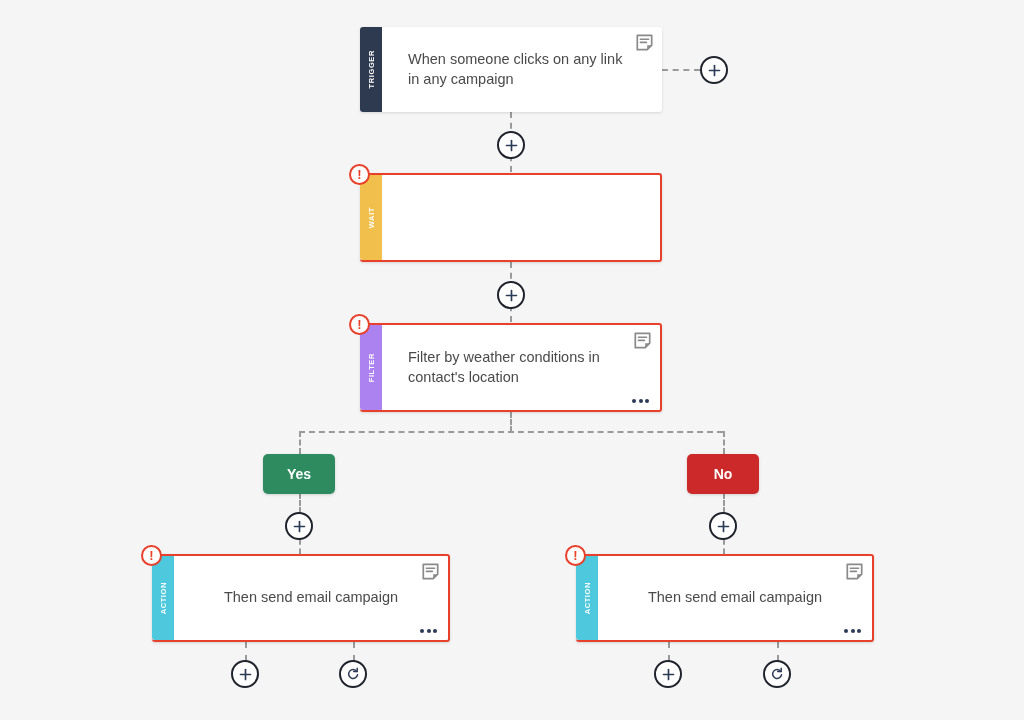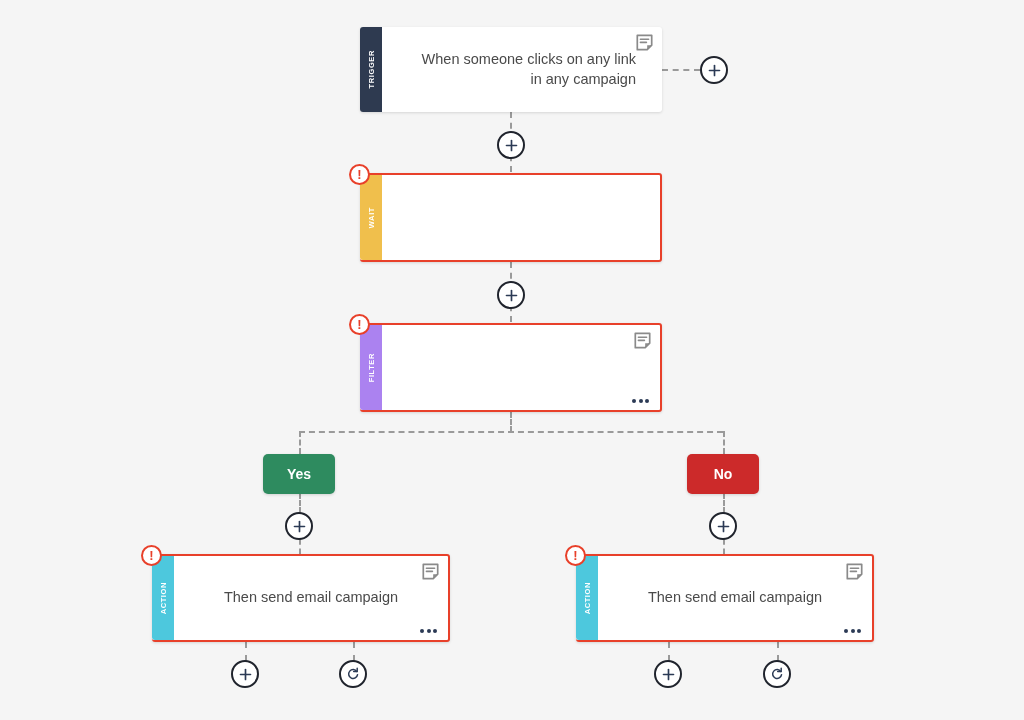--- a/index.html
+++ b/index.html
@@ -91,21 +91,21 @@
     flex: 1 1 auto;
     display: flex;
     align-items: center;
     justify-content: center;
     padding: 10px 26px;
     box-sizing: border-box;
   }
   .node-title {
     font-size: 14.5px;
     color: #4a4a4a;
-    text-align: right;
+    text-align: left;
     line-height: 1.35;
   }
 
   
   .warn-badge {
     position: absolute;
     left: -11px;
     top: -11px;
     width: 21px;
     height: 21px;
@@ -250,20 +250,21 @@
   </div>
 
   <div class="node err" style="left:360px; top:323px; width:302px; height:89px;">
     <div class="strip" style="background:#ab82f0;">
       <span>FILTER</span>
       <div class="warn-badge">
         <b>!</b>
       </div>
     </div>
     <div class="node-body">
+      <div class="node-title">Filter by weather conditions in contact's location</div>
       <div class="note-icon">
         <svg viewBox="0 0 17 17" width="17" height="17" aria-hidden="true">
           <path d="M1.3 1.3 H15.7 V11.2 L11.2 15.7 H1.3 Z" fill="none" stroke="#8a8a8a" stroke-width="1.7" stroke-linejoin="round"></path>
           <line x1="4.4" y1="5.3" x2="12.6" y2="5.3" stroke="#8a8a8a" stroke-width="1.6" stroke-linecap="round"></line>
           <line x1="4.4" y1="8.4" x2="10.4" y2="8.4" stroke="#8a8a8a" stroke-width="1.6" stroke-linecap="round"></line>
           <path d="M11.2 15.7 V11.2 H15.7 Z" fill="#8a8a8a"></path>
         </svg>
       </div>
       <div class="dots-menu">
         <i></i>

